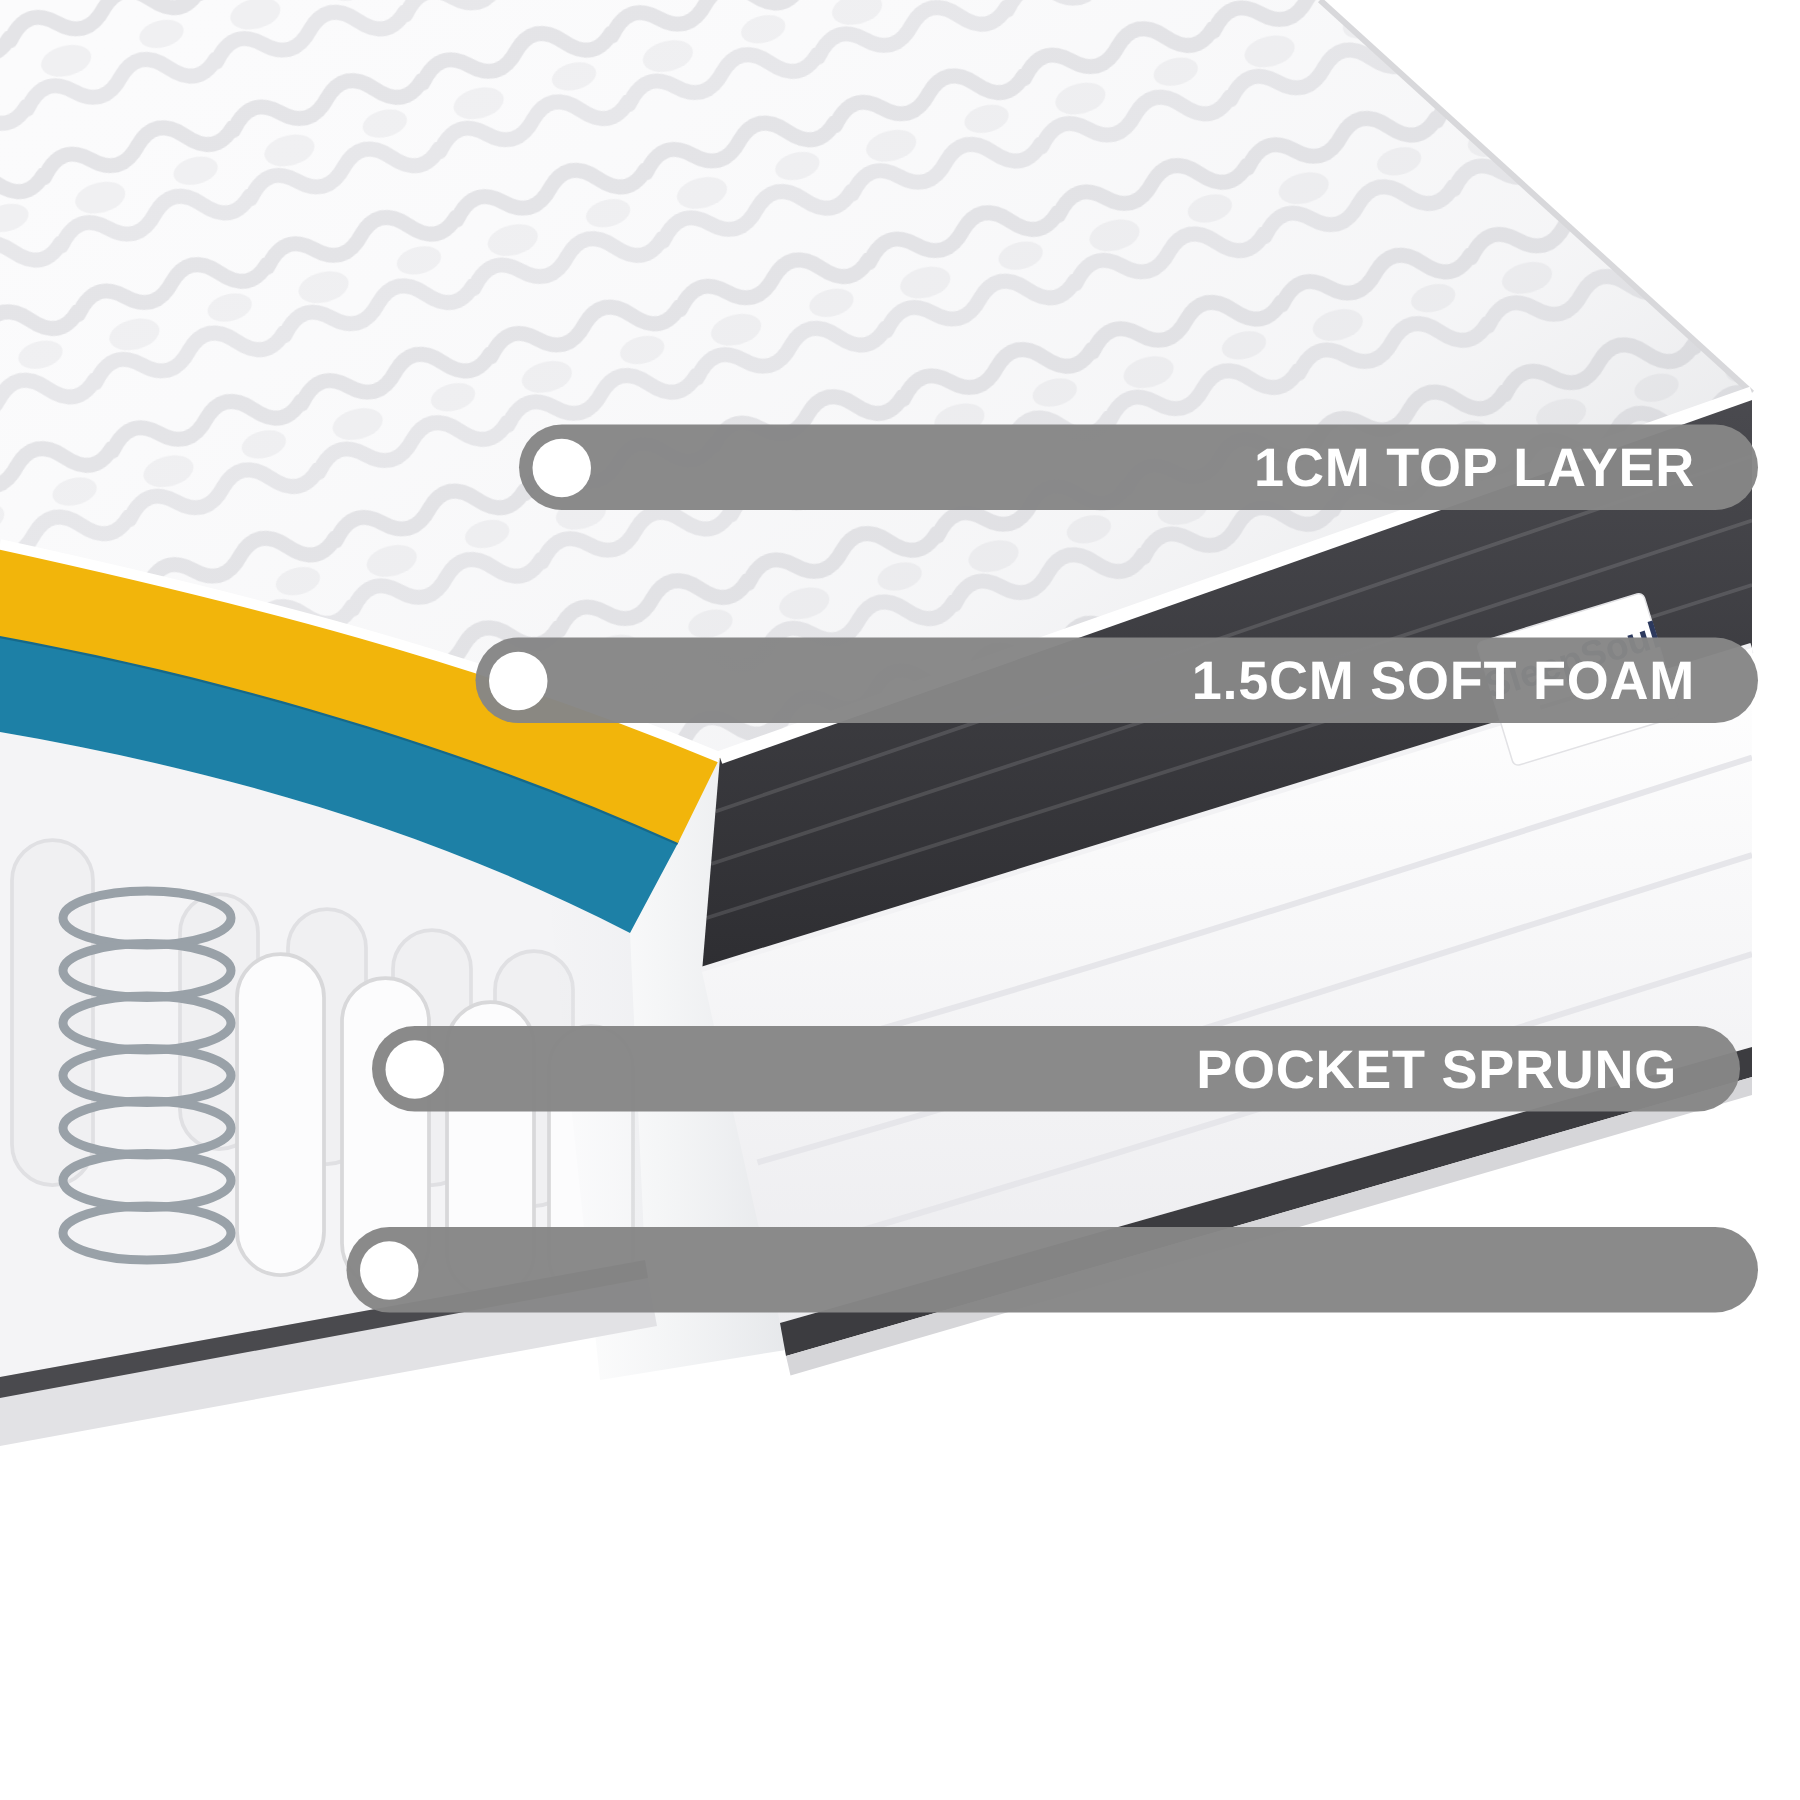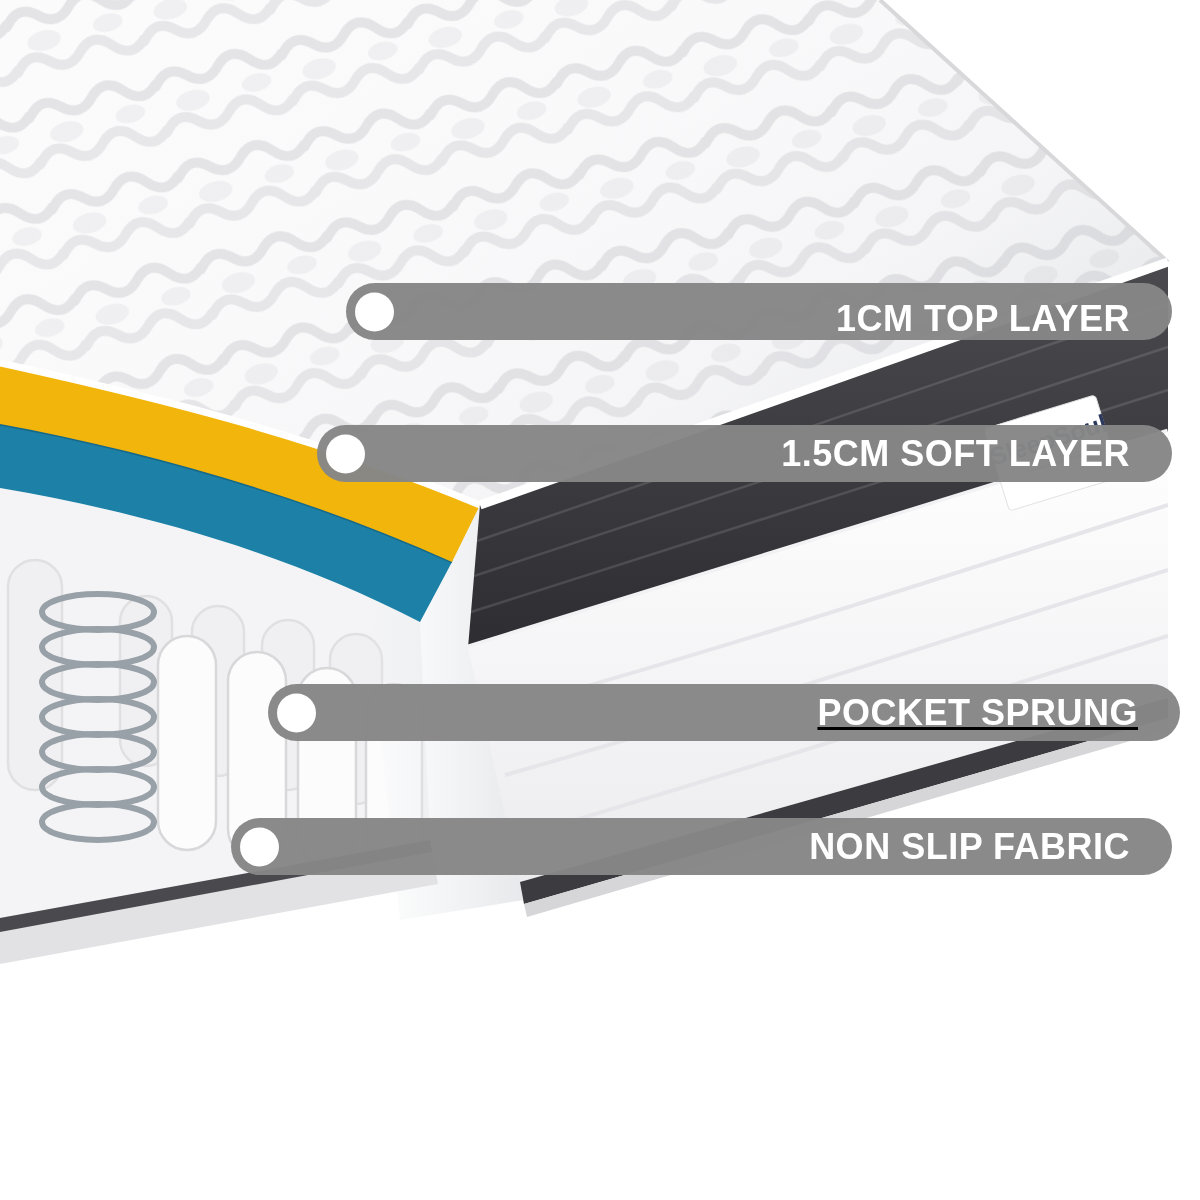--- a/index.html
+++ b/index.html
@@ -30,24 +30,24 @@
     border-radius:50%;
     background:#ffffff;
   }
   .label-bar .txt{
     color:#ffffff;
     font-weight:bold;
     font-size:36px;
     letter-spacing:0.5px;
     white-space:nowrap;
   }
-  #bar1{top:283px;left:346px;width:826px;align-items:flex-end;}
+  #bar1{top:283px;left:346px;width:826px;}
   #bar2{top:425px;left:317px;width:855px;}
   #bar3{top:551px;left:288px;width:884px;}
-  #bar4{top:684px;left:268px;width:912px;text-decoration:underline;}
+  #bar4{top:684px;left:248px;width:912px;}
   #bar5{top:818px;left:231px;width:941px;}
 </style>
 </head>
 <body>
 
 <div class="canvas">
 
   <svg width="1200" height="1200" viewBox="0 0 1200 1200">
     <defs>
       <pattern id="quilt" width="130" height="94" patternUnits="userSpaceOnUse" patternTransform="rotate(-14)">
@@ -165,24 +165,23 @@
       <rect x="-30" y="10" width="60" height="3" fill="#b9bcc4"></rect>
     </g>
   </svg>
 
   <div class="label-bar" id="bar1">
     <span class="dot"></span>
     <span class="txt">1CM TOP LAYER</span>
   </div>
   <div class="label-bar" id="bar2">
     <span class="dot"></span>
-    <span class="txt">1.5CM SOFT LAYER</span>
+    <span class="txt">1.5CM SOFT FOAM</span>
   </div>
   <div class="label-bar" id="bar4">
     <span class="dot"></span>
     <span class="txt">POCKET SPRUNG</span>
   </div>
   <div class="label-bar" id="bar5">
     <span class="dot"></span>
-    <span class="txt">NON SLIP FABRIC</span>
   </div>
 
 </div>
 
 </body></html>

